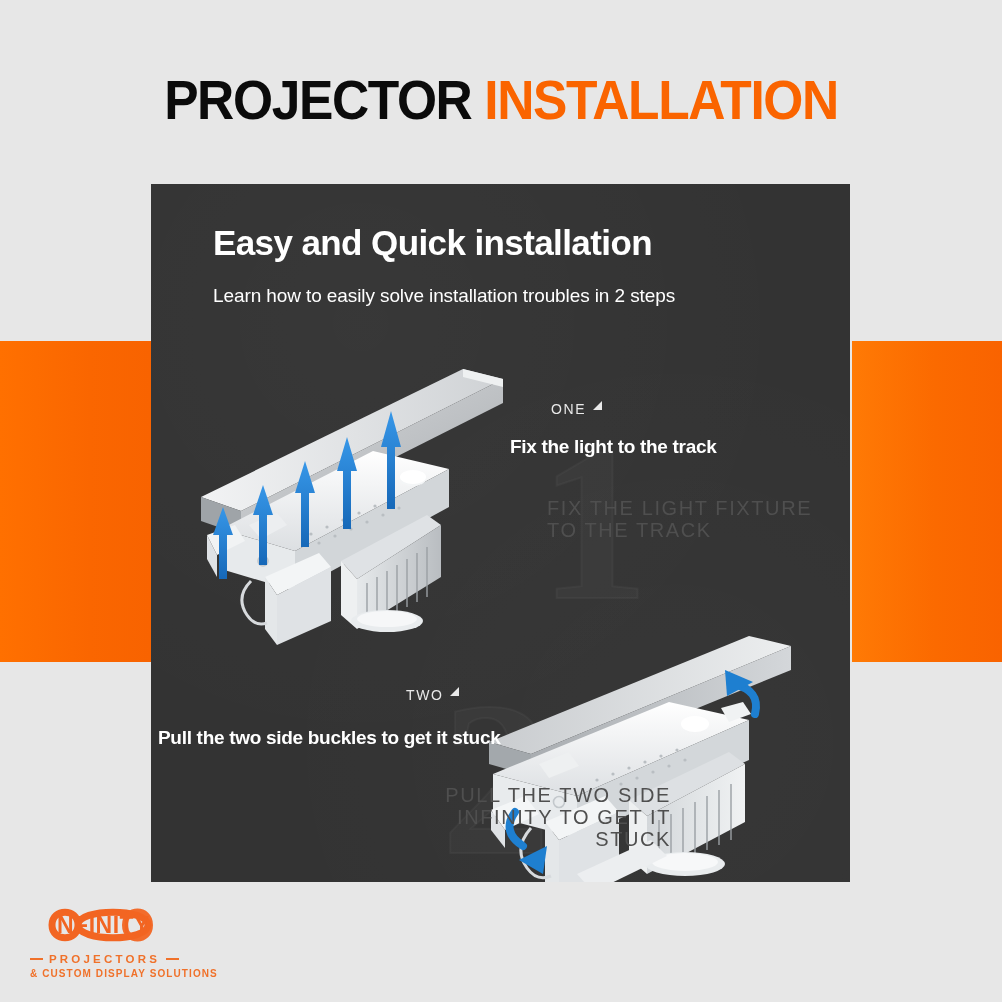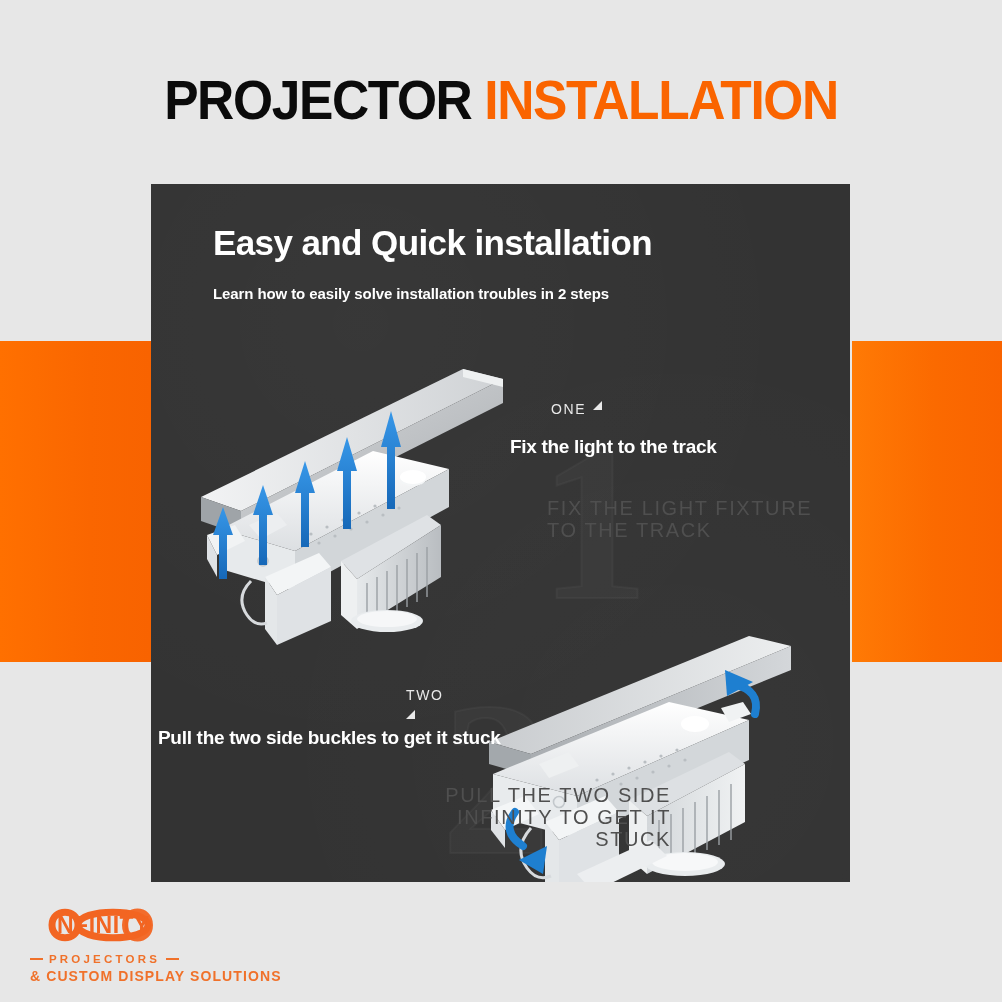--- a/index.html
+++ b/index.html
@@ -43,21 +43,21 @@
     overflow:hidden;
   }
 
   .panel-title{
     position:absolute;left:62px;top:39px;
     color:#fff;font-size:35px;font-weight:bold;letter-spacing:-.6px;
     white-space:nowrap;
   }
   .panel-sub{
     position:absolute;left:62px;top:101px;
-    color:#fff;font-size:15px;font-weight:bold;letter-spacing:-.1px;
+    color:#fff;font-size:19px;font-weight:normal;letter-spacing:-.1px;
     white-space:nowrap;
   }
 
   
   .wm{
     position:absolute;
     font-size:220px;line-height:190px;font-weight:bold;
     color:rgba(255,255,255,.028);
     -webkit-text-stroke:2px rgba(255,255,255,.035);
     user-select:none;pointer-events:none;
@@ -71,21 +71,21 @@
     position:absolute;color:#e9e9e9;font-size:14px;letter-spacing:1.6px;
     display:flex;align-items:flex-start;gap:7px;white-space:nowrap;
   }
   .tri{
     width:0;height:0;
     border-left:9px solid transparent;
     border-bottom:9px solid #e9e9e9;
     display:inline-block;
   }
   .step-one-label{left:400px;top:217px;}
-  .step-two-label{left:255px;top:503px;flex-direction:column;}
+  .step-two-label{left:255px;top:503px;}
 
   .step-head{
     position:absolute;color:#ffffff;font-size:19px;font-weight:bold;
     white-space:nowrap;letter-spacing:-.3px;
   }
   .step-one-head{left:359px;top:252px;}
   .step-two-head{left:7px;top:543px;}
 
   .step-cap{
     position:absolute;color:#4f4f4f;font-size:20px;letter-spacing:1.6px;
@@ -107,21 +107,21 @@
   }
   .logo-words{
     position:absolute;left:0;right:16px;top:58px;text-align:center;
   }
   .logo-line1{
     color:#f0712a;font-size:11.5px;letter-spacing:3.2px;font-weight:bold;
     white-space:nowrap;display:flex;align-items:center;justify-content:center;gap:6px;
   }
   .logo-line1 .dash{display:inline-block;width:16px;height:2px;background:#f0712a;}
   .logo-line2{
-    color:#f0712a;font-size:14px;letter-spacing:1.1px;font-weight:bold;
+    color:#f0712a;font-size:10px;letter-spacing:1.1px;font-weight:bold;
     white-space:nowrap;margin-top:3px;
   }
 </style>
 </head>
 <body>
 
 <div class="stage">
 
   <div class="orange-block orange-left"></div>
   <div class="orange-block orange-right"></div>

